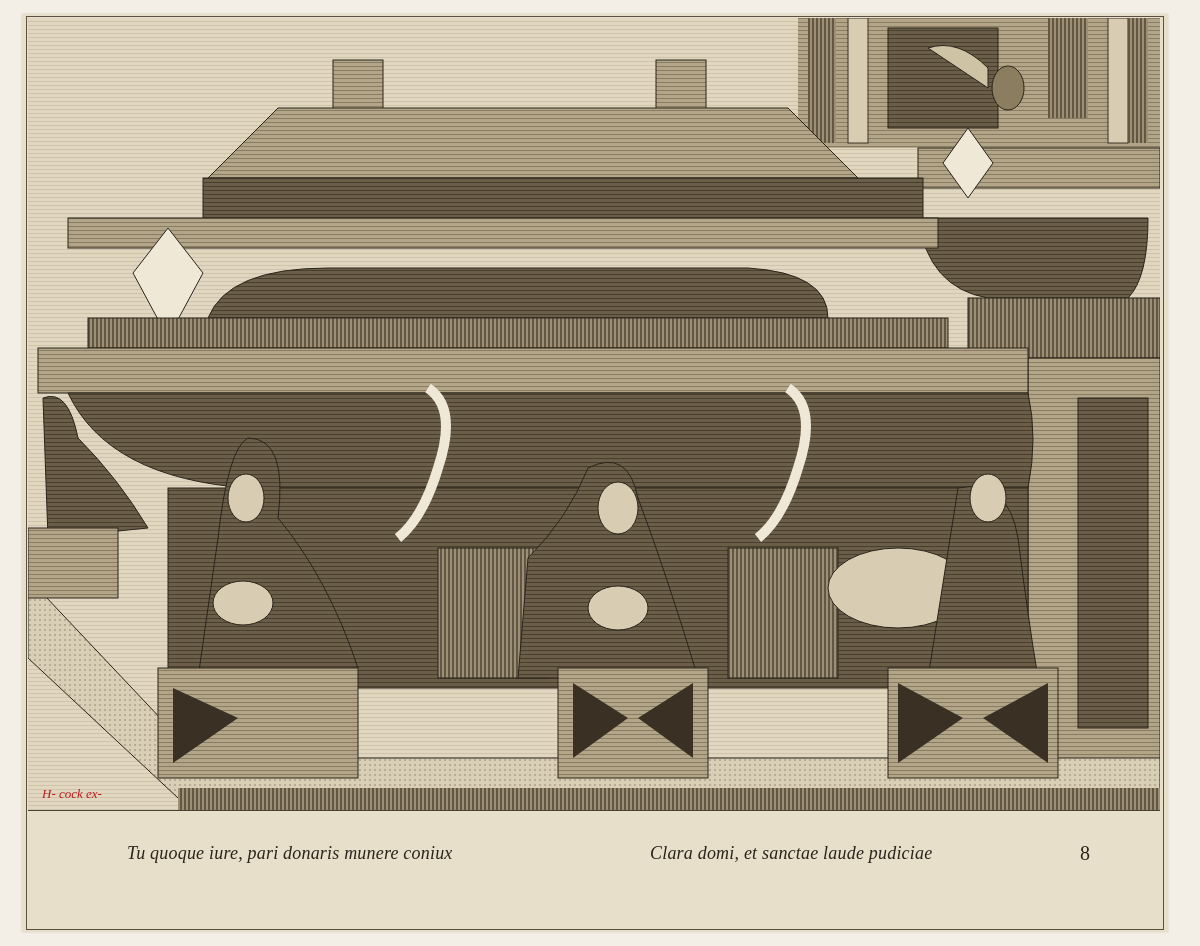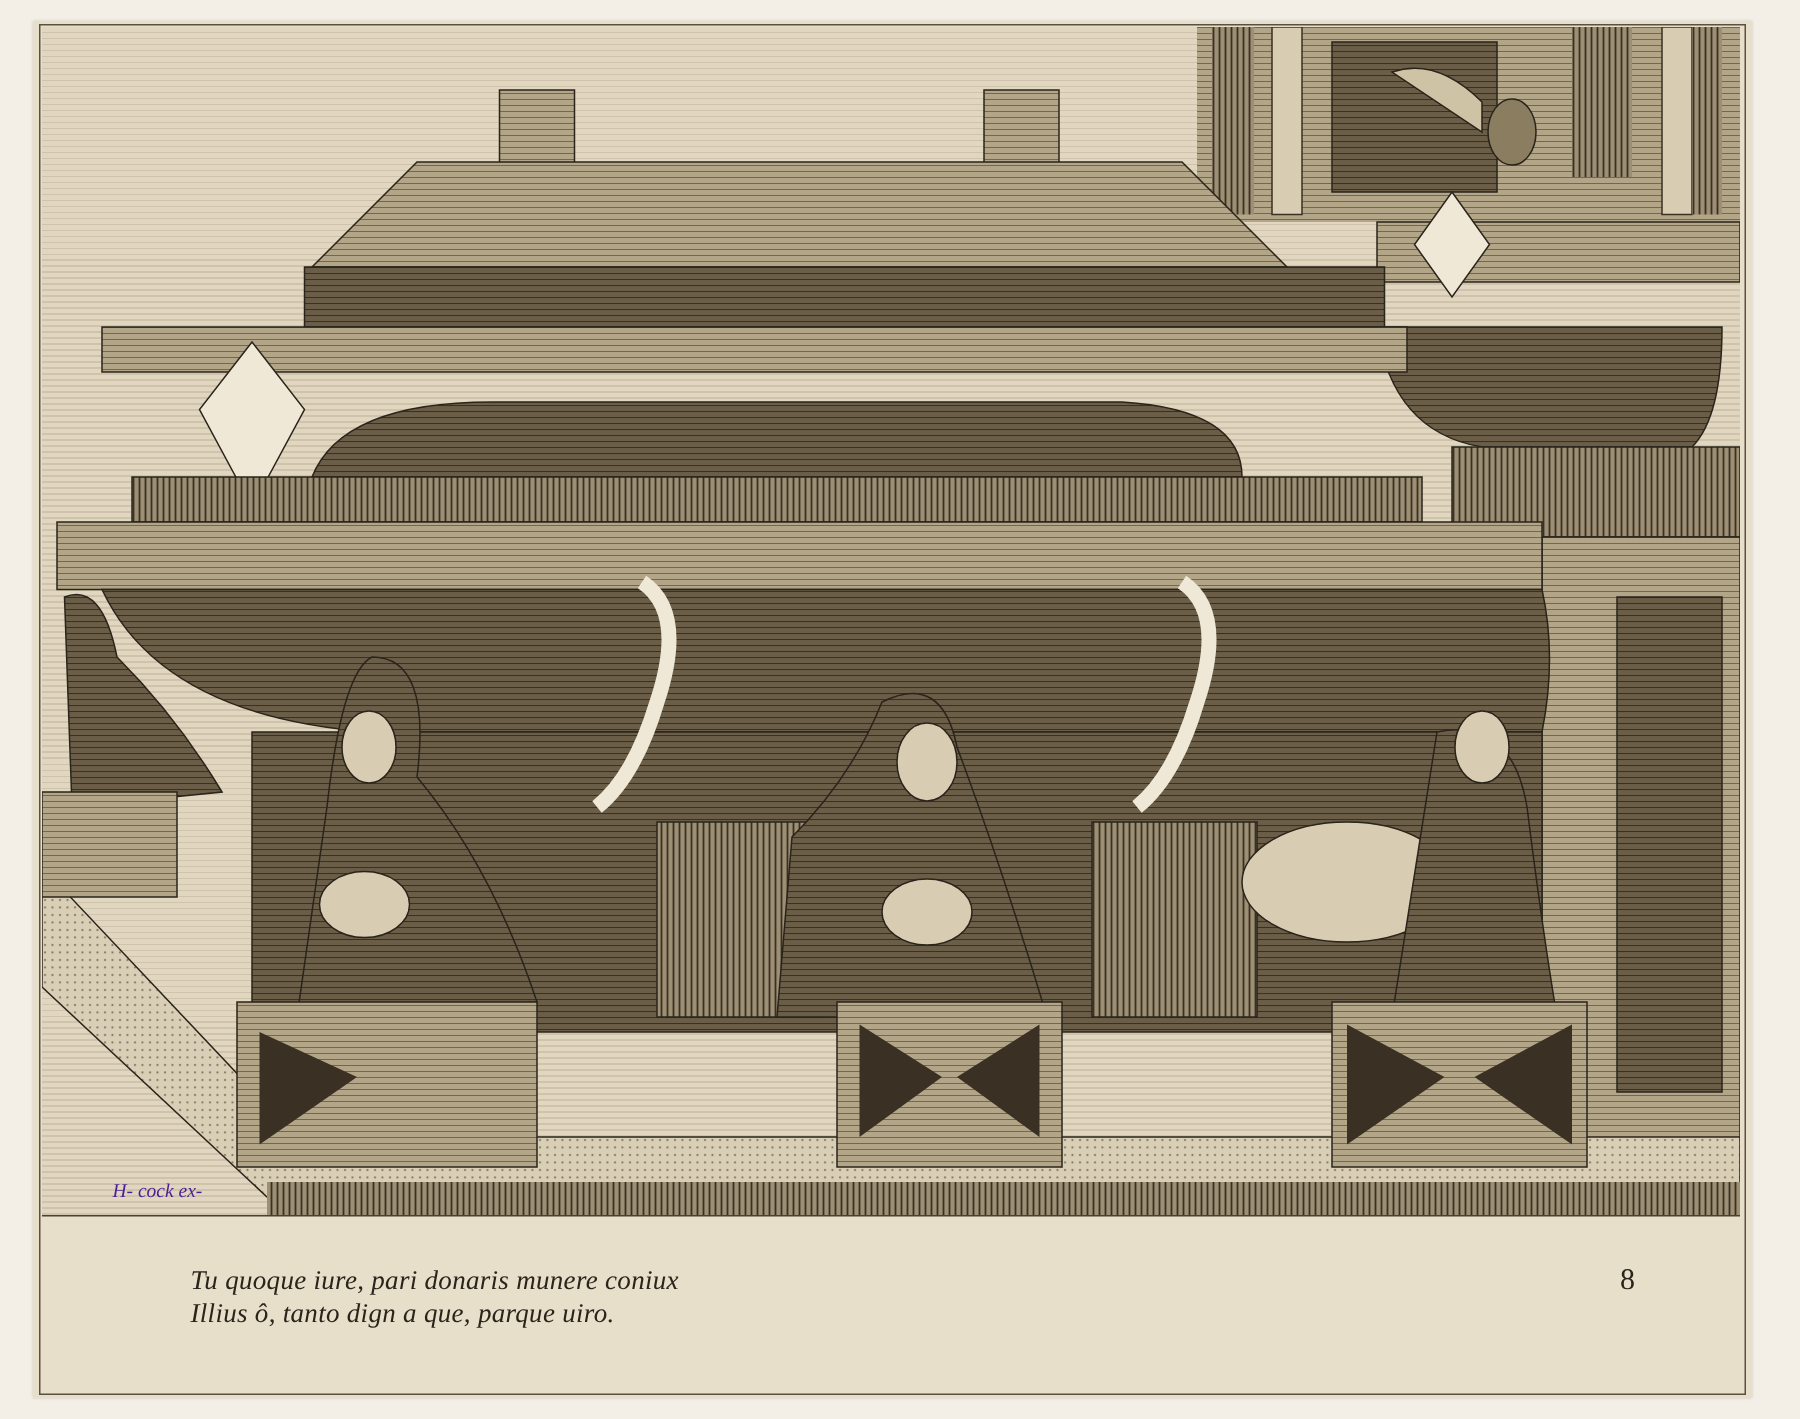--- a/index.html
+++ b/index.html
@@ -33,21 +33,21 @@
     color: #2a241b; font-size: 18px; line-height: 22px; letter-spacing: 0.2px;
   }
   .caption div { white-space: nowrap; }
   .cap-left { left: 127px; top: 842px; }
   .cap-right { left: 650px; top: 842px; }
   .plate-number {
     position: absolute; left: 1080px; top: 842px; font-size: 20px; color: #2a241b;
     font-family: "Liberation Serif", serif;
   }
   .publisher {
-    position: absolute; left: 42px; top: 786px; font-size: 13px; font-style: italic; color: #4c1d95; margin-left: 33px;
+    position: absolute; left: 42px; top: 786px; font-size: 13px; font-style: italic; color: #b91c1c;
   }
 </style>
 </head>
 <body>
 
 <div class="sheet"></div>
 <div class="plate-line"></div>
 
 <div class="image-area">
   <svg width="1132" height="792" viewBox="0 0 1132 792">
@@ -147,19 +147,19 @@
     </g>
   </svg>
 </div>
 
 <div class="publisher">H- cock ex-</div>
 
 <div class="divider"></div>
 
 <div class="caption cap-left">
   <div>Tu quoque iure, pari donaris munere coniux</div>
-  <div>Illius ô, tanto dign a que, parque uiro.</div>
 </div>
 
 <div class="caption cap-right">
+  <div>Clara domi, et sanctae laude pudiciae</div>
 </div>
 
 <div class="plate-number">8</div>
 
 </body></html>

